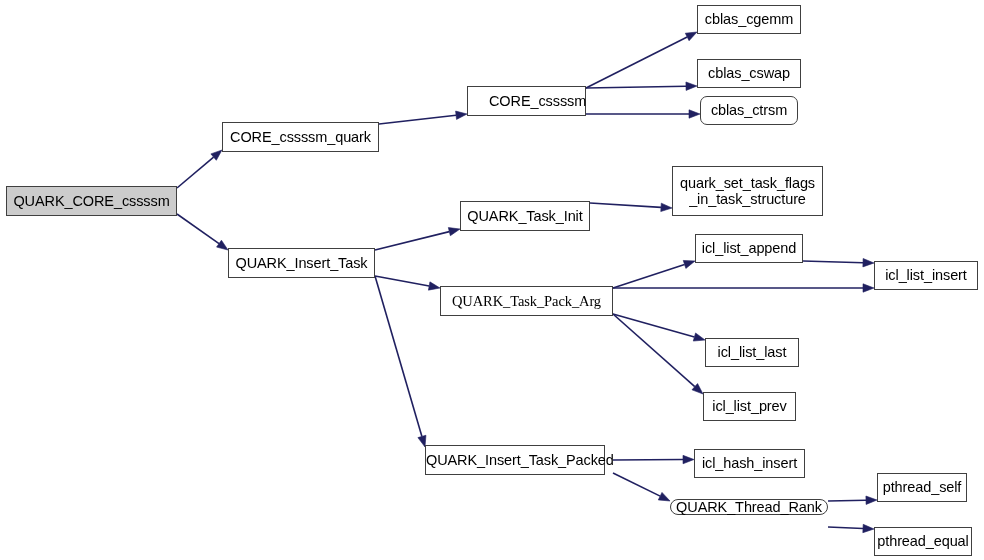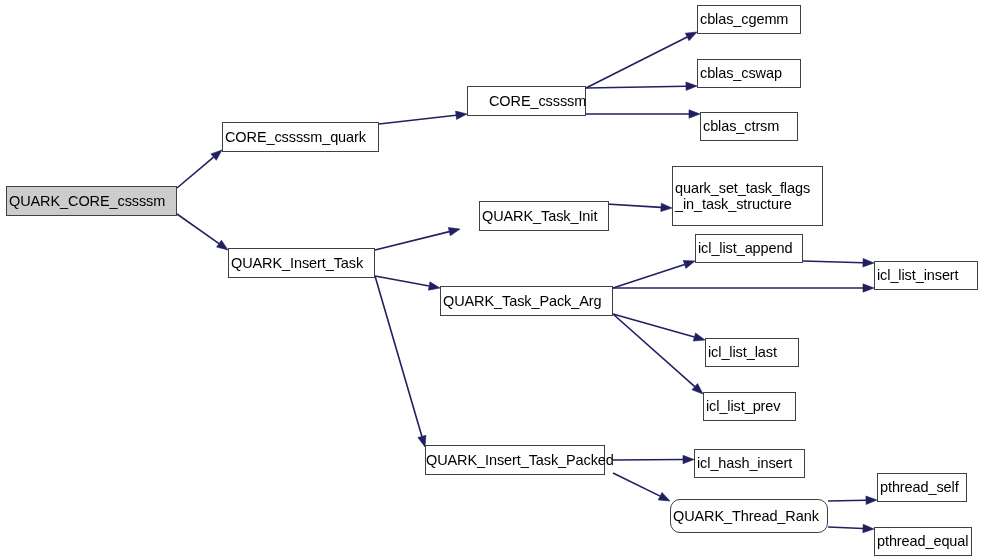--- a/index.html
+++ b/index.html
@@ -28,21 +28,21 @@
     position: absolute;
     box-sizing: border-box;
     border: 1px solid #404040;
     background: #ffffff;
     color: #000000;
     font-size: 14.5px;
     line-height: 1.12;
     display: flex;
     align-items: center;
     justify-content: center;
-    text-align: left;
+    text-align: center;
     white-space: pre-line;
     letter-spacing: -0.1px;
     z-index: 2;
   }
   .node.root {
     background: #cccccc;
     border: 1px solid #404040;
   }
   .node .lbl {
     display: block;
@@ -132,28 +132,28 @@
         <polygon points="874,529 862.8279459161338,532.7182263980519 863.1928186000548,524.3261546678693" fill="#202060" stroke="#202060" stroke-width="0.6"></polygon>
       </g>
     </svg>
   <div id="nodes">
       <div class="node root" style="left: 6px; top: 186px; width: 171px; height: 30px;"><span class="lbl">QUARK_CORE_cssssm</span></div>
       <div class="node" style="left: 222px; top: 122px; width: 157px; height: 30px;"><span class="lbl">CORE_cssssm_quark</span></div>
       <div class="node" style="left: 228px; top: 248px; width: 147px; height: 30px;"><span class="lbl">QUARK_Insert_Task</span></div>
       <div class="node" style="left: 467px; top: 86px; width: 119px; height: 30px; padding-left: 21px;"><span class="lbl">CORE_cssssm</span></div>
       <div class="node" style="left: 697px; top: 5px; width: 104px; height: 29px;"><span class="lbl">cblas_cgemm</span></div>
       <div class="node" style="left: 697px; top: 59px; width: 104px; height: 29px;"><span class="lbl">cblas_cswap</span></div>
-      <div class="node" style="left: 700px; top: 112px; width: 98px; height: 29px;"><span class="lbl">cblas_ctrsm</span></div>
-      <div class="node" style="left: 460px; top: 201px; width: 130px; height: 30px; margin-left: 19px;"><span class="lbl">QUARK_Task_Init</span></div>
-      <div class="node" style="left: 672px; top: 166px; width: 151px; height: 60px;"><span class="lbl">quark_set_task_flags
+      <div class="node" style="left: 700px; top: 96px; width: 98px; height: 29px; border-radius: 7px;"><span class="lbl">cblas_ctrsm</span></div>
+      <div class="node" style="left: 460px; top: 201px; width: 130px; height: 30px;"><span class="lbl">QUARK_Task_Init</span></div>
+      <div class="node" style="left: 672px; top: 166px; width: 151px; height: 50px;"><span class="lbl">quark_set_task_flags
 _in_task_structure</span></div>
       <div class="node" style="left: 695px; top: 234px; width: 108px; height: 29px;"><span class="lbl">icl_list_append</span></div>
       <div class="node" style="left: 874px; top: 261px; width: 104px; height: 29px;"><span class="lbl">icl_list_insert</span></div>
-      <div class="node" style="left: 440px; top: 286px; width: 173px; height: 30px;"><span class="lbl">QUARK_Task_Pack_Arg</span></div>
+      <div class="node" style="left: 440px; top: 286px; width: 173px; height: 30px; font-family: Liberation Serif, serif;"><span class="lbl">QUARK_Task_Pack_Arg</span></div>
       <div class="node" style="left: 705px; top: 338px; width: 94px; height: 29px;"><span class="lbl">icl_list_last</span></div>
       <div class="node" style="left: 703px; top: 392px; width: 93px; height: 29px;"><span class="lbl">icl_list_prev</span></div>
       <div class="node" style="left: 425px; top: 445px; width: 180px; height: 30px;"><span class="lbl">QUARK_Insert_Task_Packed</span></div>
       <div class="node" style="left: 694px; top: 449px; width: 111px; height: 29px;"><span class="lbl">icl_hash_insert</span></div>
-      <div class="node" style="left: 670px; top: 499px; width: 158px; height: 34px; border-radius: 10px;"><span class="lbl">QUARK_Thread_Rank</span></div>
+      <div class="node" style="left: 670px; top: 499px; width: 158px; height: 16px; border-radius: 10px;"><span class="lbl">QUARK_Thread_Rank</span></div>
       <div class="node" style="left: 877px; top: 473px; width: 90px; height: 29px;"><span class="lbl">pthread_self</span></div>
       <div class="node" style="left: 874px; top: 527px; width: 98px; height: 29px;"><span class="lbl">pthread_equal</span></div>
     </div>
 </div>
 
 </body></html>

